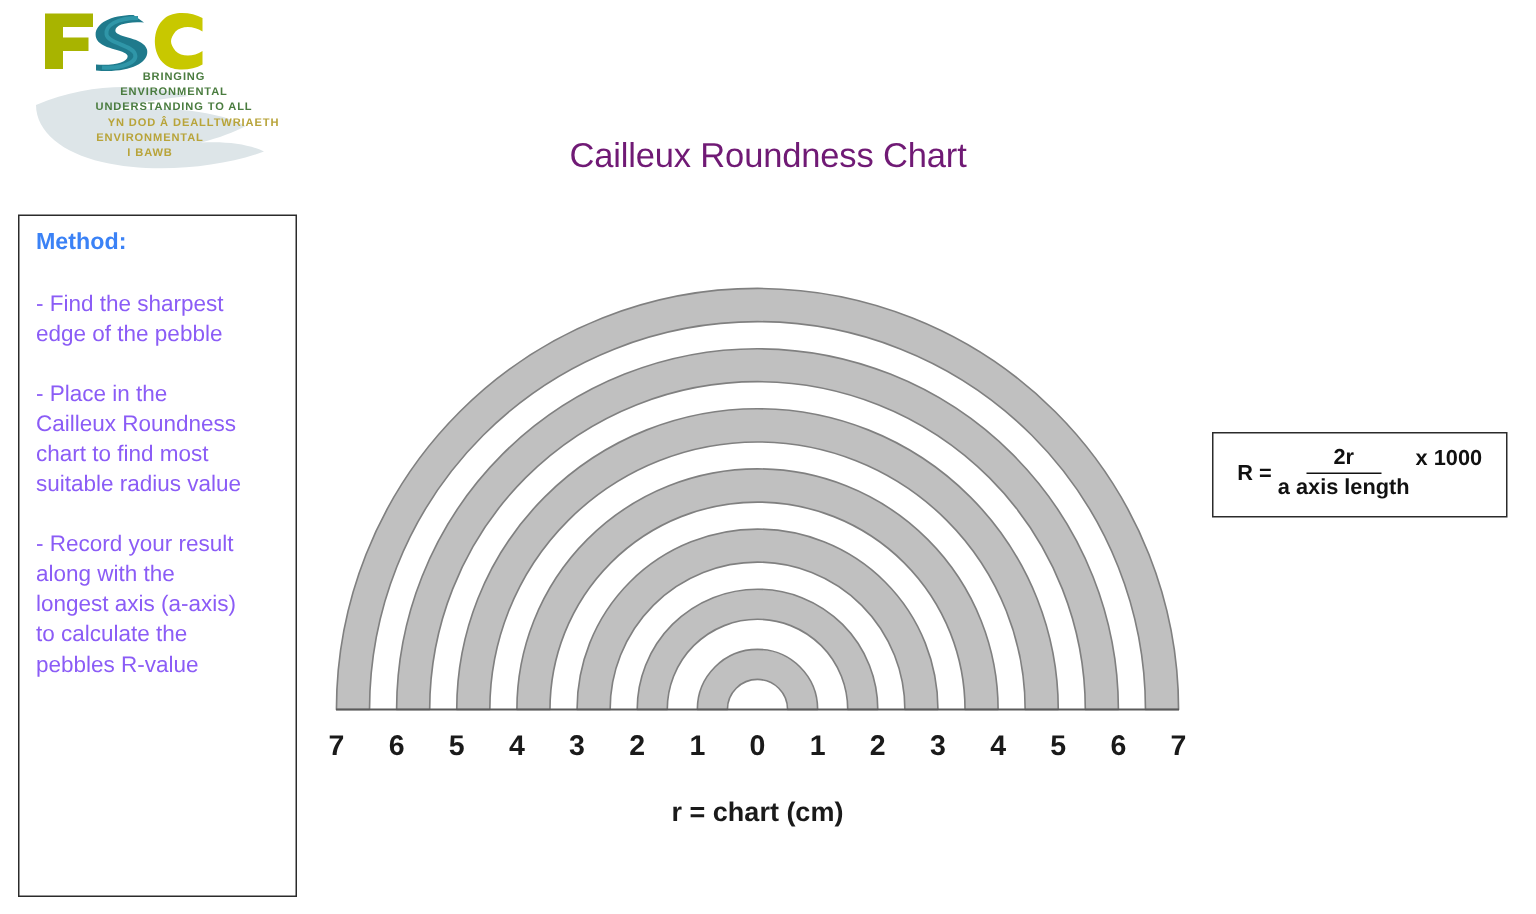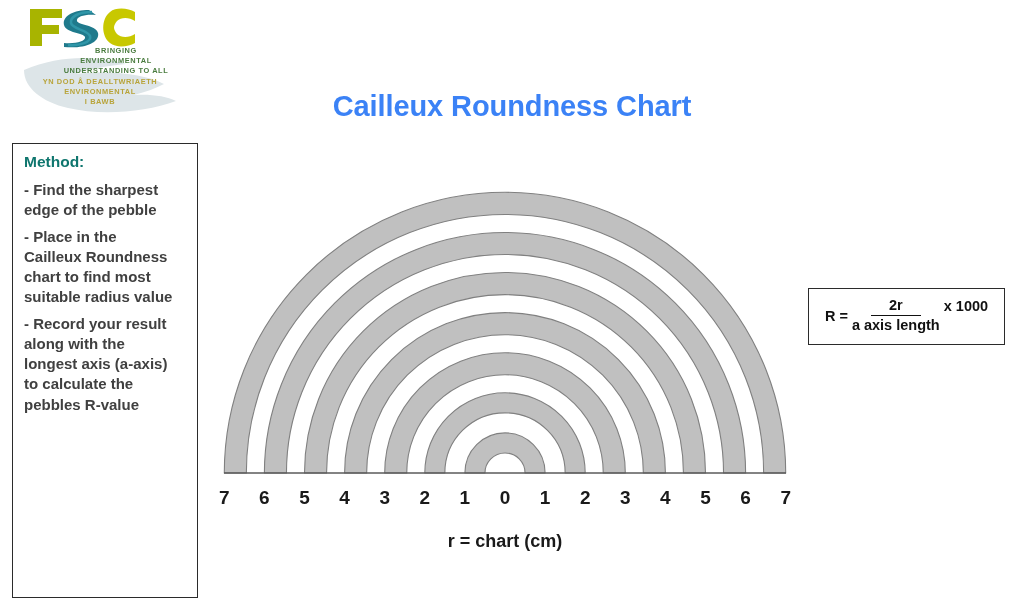--- a/index.html
+++ b/index.html
@@ -63,52 +63,51 @@
     font-size: 7.4px;
   }
 
   
   #page-title {
     position: absolute;
     left: 212px;
     top: 90px;
     width: 600px;
     text-align: center;
-    font-size: 29px;
-    font-weight: bold;
-    color: #3b82f6;
+    font-size: 23px;
+    font-weight: normal;
+    color: #701a75;
     letter-spacing: -0.1px;
   }
 
   
   #method-box {
     position: absolute;
     left: 12px;
     top: 143px;
     width: 186px;
     height: 455px;
     border: 1.6px solid #2b2b2b;
     background: #ffffff;
     box-sizing: border-box;
     padding: 8px 9px 6px 11px;
   }
   #method-heading {
     font-size: 15.5px;
     font-weight: bold;
-    color: #0f766e;
+    color: #3b82f6;
     line-height: 1.33;
     margin-bottom: 1px;
   }
   .method-para {
     font-size: 15px;
-    color: #404040;
+    color: #8b5cf6;
     line-height: 1.34;
-    margin-top: 7px;
+    margin-top: 20px;
     white-space: pre-line;
-    font-weight: bold;
   }
   .method-para:first-of-type { margin-top: 2px; }
 
   
   #formula-box {
     position: absolute;
     left: 808px;
     top: 288px;
     width: 197px;
     height: 57px;
@@ -208,21 +207,21 @@
 
       <path d="M61 4 C 44 4, 34 11, 36 19 C 38 27, 56 27, 57 31 C 58 35, 49 38, 36 37 L 36 41 C 58 43, 72 36, 70 27 C 68 19, 50 19, 49 15 C 48 11, 56 8, 68 9 Z" fill="#1f7a8c"></path>
       <path d="M64 6 C 50 6, 42 11, 43 17 C 44 23, 60 24, 62 30 C 64 36, 52 40, 40 39" fill="none" stroke="#2f96a8" stroke-width="2.6"></path>
 
       <path d="M107 6 C 100 2, 88 1, 82 6 C 73 13, 73 30, 82 37 C 88 42, 100 41, 107 37 L 107 28 C 101 32, 93 32, 89 28 C 85 23, 85 20, 89 15 C 93 11, 101 11, 107 15 Z" fill="#c8c800"></path>
     </svg>
 
     <div class="logo-tagline tag-en" style="top:47px;">BRINGING</div>
     <div class="logo-tagline tag-en" style="top:57px;">ENVIRONMENTAL</div>
     <div class="logo-tagline tag-en" style="top:67px;">UNDERSTANDING TO ALL</div>
-    <div class="logo-tagline tag-cy" style="top:78px;">YN DOD Â DEALLTWRIAETH</div>
+    <div class="logo-tagline tag-cy" style="top:78px;margin-left:29px;">YN DOD Â DEALLTWRIAETH</div>
     <div class="logo-tagline tag-cy" style="top:88px;">ENVIRONMENTAL</div>
     <div class="logo-tagline tag-cy" style="top:98px;">I BAWB</div>
   </div>
 
   <div id="page-title">Cailleux Roundness Chart</div>
 
   <div id="method-box">
     <div id="method-heading">Method:</div>
     <div class="method-para">- Find the sharpest
  edge of the pebble</div>

